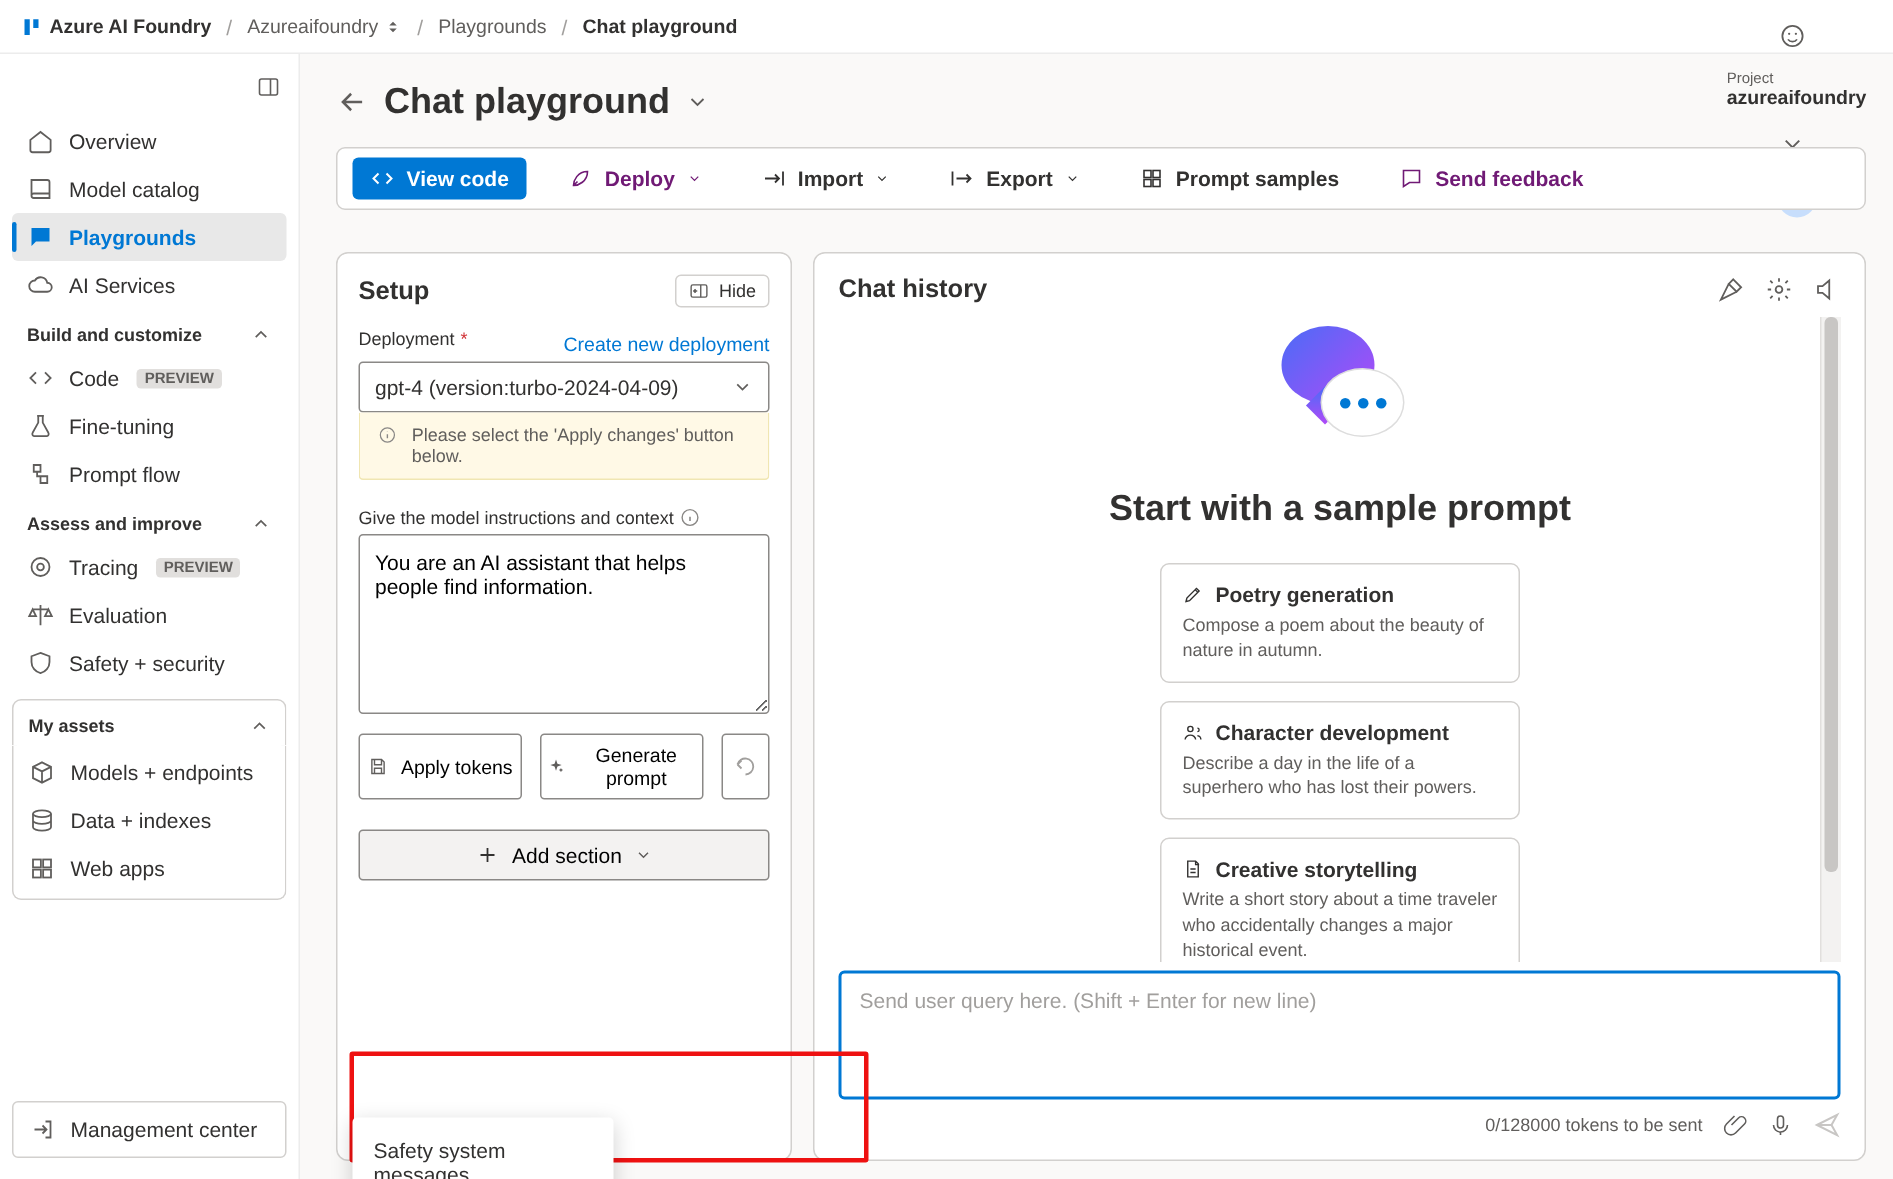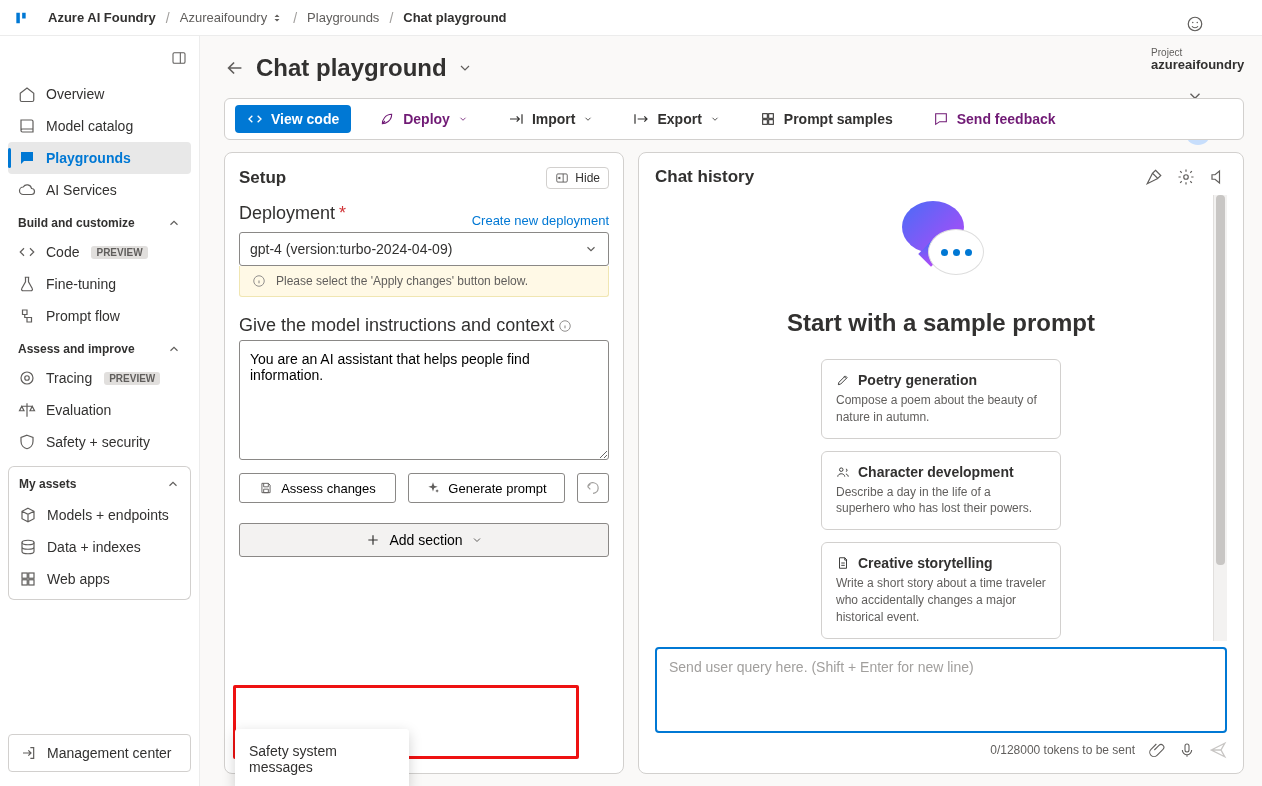--- a/index.html
+++ b/index.html
@@ -14,21 +14,21 @@
     --badge-bg:#e1dfdd;
     --warn-bg:#fff9e6;
     --red:#d13438;
   }
   *{box-sizing:border-box;}
   body{margin:0;font-family:"Segoe UI",Arial,sans-serif;font-size:14px;color:var(--text);background:var(--bg-soft);width:1262px;height:786px;overflow:hidden;}
   svg{display:block;}
 
   
   .topbar{height:36px;background:#fff;display:flex;align-items:center;padding:0 14px;border-bottom:1px solid #ececec;}
-  .brand{display:flex;align-items:center;font-weight:600;font-size:13px;gap:20px;}
+  .brand{display:flex;align-items:center;font-weight:600;font-size:13px;gap:5px;}
   .brand-icon{width:14px;height:14px;}
   .crumb-sep{color:#a19f9d;margin:0 10px;}
   .crumb{color:var(--text);font-size:13px;}
   .crumb.dim{color:var(--text-muted);}
   .crumb.bold{font-weight:600;}
   .crumb-wrap{display:flex;align-items:center;gap:4px;}
   .top-spacer{flex:1;}
   .top-right{display:flex;align-items:center;gap:14px;flex-direction:column;}
   .top-icon{width:18px;height:18px;color:#605e5c;}
   .project-box{display:flex;flex-direction:column;line-height:1.15;font-size:12px;margin-left:6px;}
@@ -49,39 +49,39 @@
   .side-section .chev{width:14px;height:14px;color:#605e5c;}
   .badge{background:var(--badge-bg);border-radius:3px;font-size:10px;padding:1px 5px;color:#605e5c;font-weight:600;margin-left:2px;}
   .side-spacer{flex:1;}
   .mgmt{display:flex;align-items:center;gap:10px;border:1px solid var(--border);border-radius:4px;padding:10px 12px;margin:8px 0 4px 0;}
 
   .main{flex:1;padding:18px 18px 12px 24px;overflow:hidden;display:flex;flex-direction:column;}
   .page-title-row{display:flex;align-items:center;gap:10px;margin-bottom:16px;}
   .back-arrow{width:22px;height:22px;color:#605e5c;}
   .page-title{font-size:24px;font-weight:600;}
 
-  .toolbar{display:flex;align-items:center;gap:16px;border:1px solid var(--border);border-radius:6px;padding:6px 10px;background:#fff;margin-bottom:12px;}
+  .toolbar{display:flex;align-items:center;gap:16px;border:1px solid var(--border);border-radius:6px;padding:6px 10px;background:#fff;margin-bottom:28px;}
   .tbtn{display:flex;align-items:center;gap:8px;padding:6px 12px;border-radius:4px;font-size:14px;font-weight:600;color:var(--text);cursor:pointer;}
   .tbtn.primary{background:var(--blue);color:#fff;}
   .tbtn .icn{width:16px;height:16px;}
   .tbtn.dim{color:#701a75;}
 
   .panels{display:flex;gap:14px;flex:1;min-height:0;}
   .panel{background:#fff;border:1px solid var(--border);border-radius:8px;}
-  .setup{width:400px;padding:14px 14px;position:relative;}
+  .setup{width:304px;padding:14px 14px;position:relative;}
   .highlight-box{position:absolute;border:3px solid #e11;border-radius:2px;pointer-events:none;}
   .setup-head{display:flex;align-items:center;justify-content:space-between;margin-bottom:14px;}
   .setup-head h3{margin:0;font-size:17px;font-weight:600;}
   .hide-btn{display:flex;align-items:center;gap:6px;border:1px solid var(--border);border-radius:4px;padding:3px 8px;font-size:12px;}
-  .field-label{font-size:18px;margin-bottom:4px;display:flex;align-items:center;gap:4px;text-align:center;}
+  .field-label{font-size:12px;margin-bottom:4px;display:flex;align-items:center;gap:4px;text-align:center;}
   .req{color:var(--red);}
   .row-head{display:flex;justify-content:space-between;align-items:flex-end;margin-bottom:4px;}
   .link{color:var(--blue);font-size:13px;}
   .select{border:1px solid #8a8886;border-radius:3px;padding:8px 10px;display:flex;align-items:center;justify-content:space-between;font-size:14px;background:#fff;}
-  .warn{background:var(--warn-bg);border:1px solid #f0e6b2;border-top:none;border-radius:0 0 3px 3px;padding:8px 12px;font-size:12px;color:#605e5c;display:flex;align-items:center;gap:10px;}
+  .warn{background:var(--warn-bg);border:1px solid #f0e6b2;border-top:none;border-radius:0 0 3px 3px;padding:8px 12px;font-size:12px;color:#605e5c;display:flex;gap:10px;}
   .textarea{border:1px solid #8a8886;border-radius:3px;padding:10px;font-size:14px;min-height:120px;resize:vertical;width:100%;font-family:inherit;}
   .btn-row{display:flex;gap:12px;margin-top:10px;}
   .sbtn{flex:1;border:1px solid #8a8886;border-radius:3px;background:#fff;display:flex;align-items:center;justify-content:center;gap:8px;padding:6px 4px;font-size:13px;}
   .revert{width:32px;flex:0 0 32px;}
   .add-section-btn{width:100%;margin-top:20px;border:1px solid #8a8886;border-radius:3px;background:#f3f2f1;display:flex;align-items:center;justify-content:center;gap:8px;padding:8px;font-size:14px;}
   .dropdown{position:absolute;left:10px;top:576px;width:174px;background:#fff;border-radius:3px;box-shadow:0 4px 14px rgba(0,0,0,.18);padding:4px 0;}
   .dd-item{padding:10px 14px;font-size:14px;cursor:pointer;}
 
   .chat{flex:1;display:flex;flex-direction:column;padding:14px 16px;}
   .chat-head{display:flex;align-items:center;justify-content:space-between;margin-bottom:8px;}
@@ -386,21 +386,21 @@
               <path stroke="#8a8886" stroke-width="1.8" d="M12 8v.01M12 11v5"></path>
             </svg>
         </div>
         <textarea class="textarea" style="">You are an AI assistant that helps people find information.</textarea>
 
         <div class="btn-row">
           <button class="sbtn">
             <svg width="14" height="14" viewBox="0 0 24 24">
                 <path fill="none" stroke="#605e5c" stroke-width="1.6" d="M5 4h11l3 3v13H5zM8 4v6h8V4M8 14h8v6H8z"></path>
               </svg>
-            <span>Assess changes</span>
+            <span>Apply tokens</span>
           </button>
           <button class="sbtn">
             <svg width="14" height="14" viewBox="0 0 24 24">
                 <path fill="#605e5c" d="M12 2l2 6 6 2-6 2-2 6-2-6-6-2 6-2zM19 14l1 2 2 1-2 1-1 2-1-2-2-1 2-1z"></path>
               </svg>
             <span>Generate prompt</span>
           </button>
           <button class="sbtn revert">
             <svg width="16" height="16" viewBox="0 0 24 24">
                 <path fill="none" stroke="#a19f9d" stroke-width="1.8" d="M4 10a8 8 0 118 10M4 10l4-4M4 10l4 4"></path>

